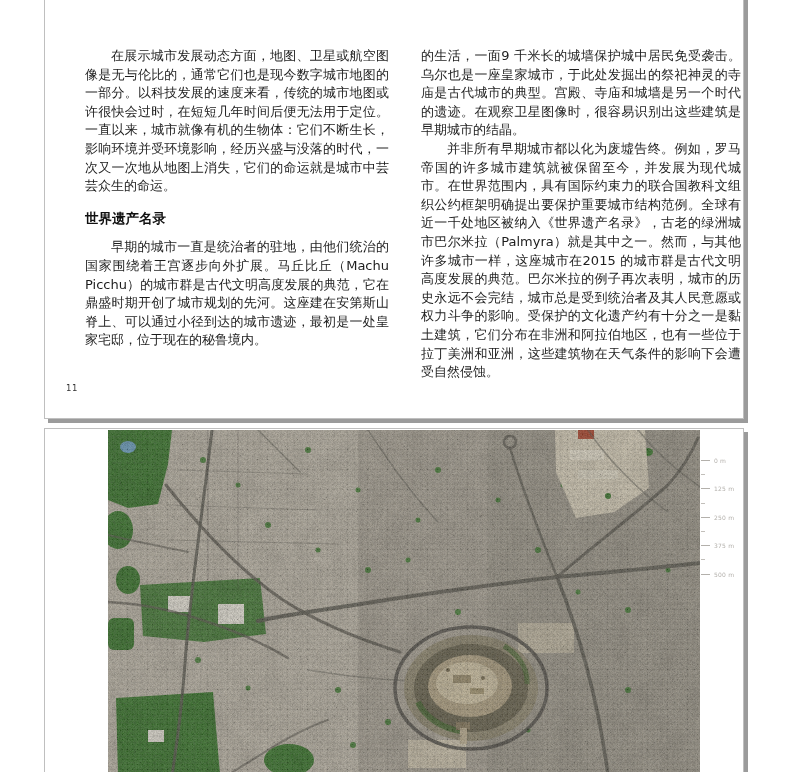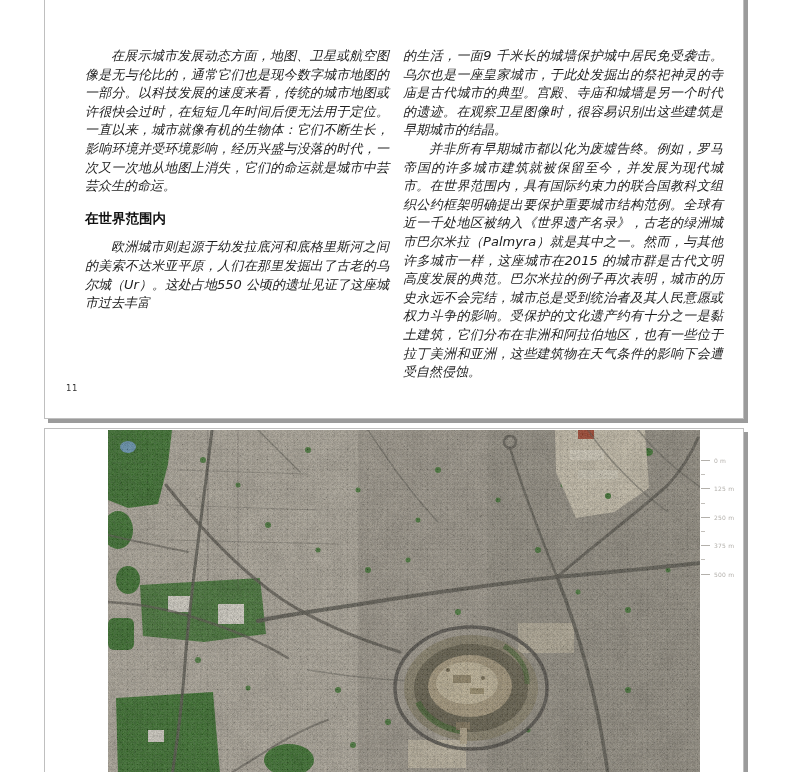--- a/index.html
+++ b/index.html
@@ -14,24 +14,24 @@
     border:1px solid #bfbfbf;
     box-shadow:4px 4px 0 #9b9b9b;
   }
   #top-page{left:44px;top:-10px;width:698px;height:427px;}
   #bottom-page{left:44px;top:428px;width:698px;height:356px;}
   .col{
     position:absolute;
     font-size:13px;line-height:18.6px;
     text-align:justify;
   }
-  .col p{margin:0;text-indent:2em;font-style:italic;}
+  .col p{margin:0;text-indent:2em;}
   .col p.noindent{text-indent:0;}
   #col-left{left:40px;top:56px;width:304px;}
-  #col-right{left:358px;top:56px;width:320px;}
+  #col-right{left:376px;top:56px;width:320px;}
   .section-heading{
     font-size:13.5px;font-weight:bold;color:#111;
     margin:13px 0 11px 0;text-indent:0;text-align:left;
   }
   #page-number{
     position:absolute;left:21px;top:392px;
     font-size:8.5px;color:#333;letter-spacing:.5px;
   }
   #sat-wrap{
     position:absolute;left:63px;top:1px;width:592px;height:345px;
@@ -48,22 +48,22 @@
     white-space:nowrap;letter-spacing:.2px;
   }
 </style>
 </head>
 <body>
 
 <div class="page" id="top-page">
 
   <div class="col" id="col-left">
     <p>在展示城市发展动态方面，地图、卫星或航空图像是无与伦比的，通常它们也是现今数字城市地图的一部分。以科技发展的速度来看，传统的城市地图或许很快会过时，在短短几年时间后便无法用于定位。一直以来，城市就像有机的生物体：它们不断生长，影响环境并受环境影响，经历兴盛与没落的时代，一次又一次地从地图上消失，它们的命运就是城市中芸芸众生的命运。</p>
-    <h3 class="section-heading">在世界范围内</h3>
-    <p>欧洲城市则起源于幼发拉底河和底格里斯河之间的美索不达米亚平原，人们在那里发掘出了古老的乌尔城（Ur）。这处占地550 公顷的遗址见证了这座城市过去丰富</p>
+    <h3 class="section-heading">世界遗产名录</h3>
+    <p>早期的城市一直是统治者的驻地，由他们统治的国家围绕着王宫逐步向外扩展。马丘比丘（Machu Picchu）的城市群是古代文明高度发展的典范，它在鼎盛时期开创了城市规划的先河。这座建在安第斯山脊上、可以通过小径到达的城市遗迹，最初是一处皇家宅邸，位于现在的秘鲁境内。</p>
   </div>
 
   <div class="col" id="col-right">
     <p class="noindent">的生活，一面9 千米长的城墙保护城中居民免受袭击。乌尔也是一座皇家城市，于此处发掘出的祭祀神灵的寺庙是古代城市的典型。宫殿、寺庙和城墙是另一个时代的遗迹。在观察卫星图像时，很容易识别出这些建筑是早期城市的结晶。</p>
     <p>并非所有早期城市都以化为废墟告终。例如，罗马帝国的许多城市建筑就被保留至今，并发展为现代城市。在世界范围内，具有国际约束力的联合国教科文组织公约框架明确提出要保护重要城市结构范例。全球有近一千处地区被纳入《世界遗产名录》，古老的绿洲城市巴尔米拉（Palmyra）就是其中之一。然而，与其他许多城市一样，这座城市在2015 的城市群是古代文明高度发展的典范。巴尔米拉的例子再次表明，城市的历史永远不会完结，城市总是受到统治者及其人民意愿或权力斗争的影响。受保护的文化遗产约有十分之一是黏土建筑，它们分布在非洲和阿拉伯地区，也有一些位于拉丁美洲和亚洲，这些建筑物在天气条件的影响下会遭受自然侵蚀。</p>
   </div>
 
   <div id="page-number">11</div>
 </div>
 

